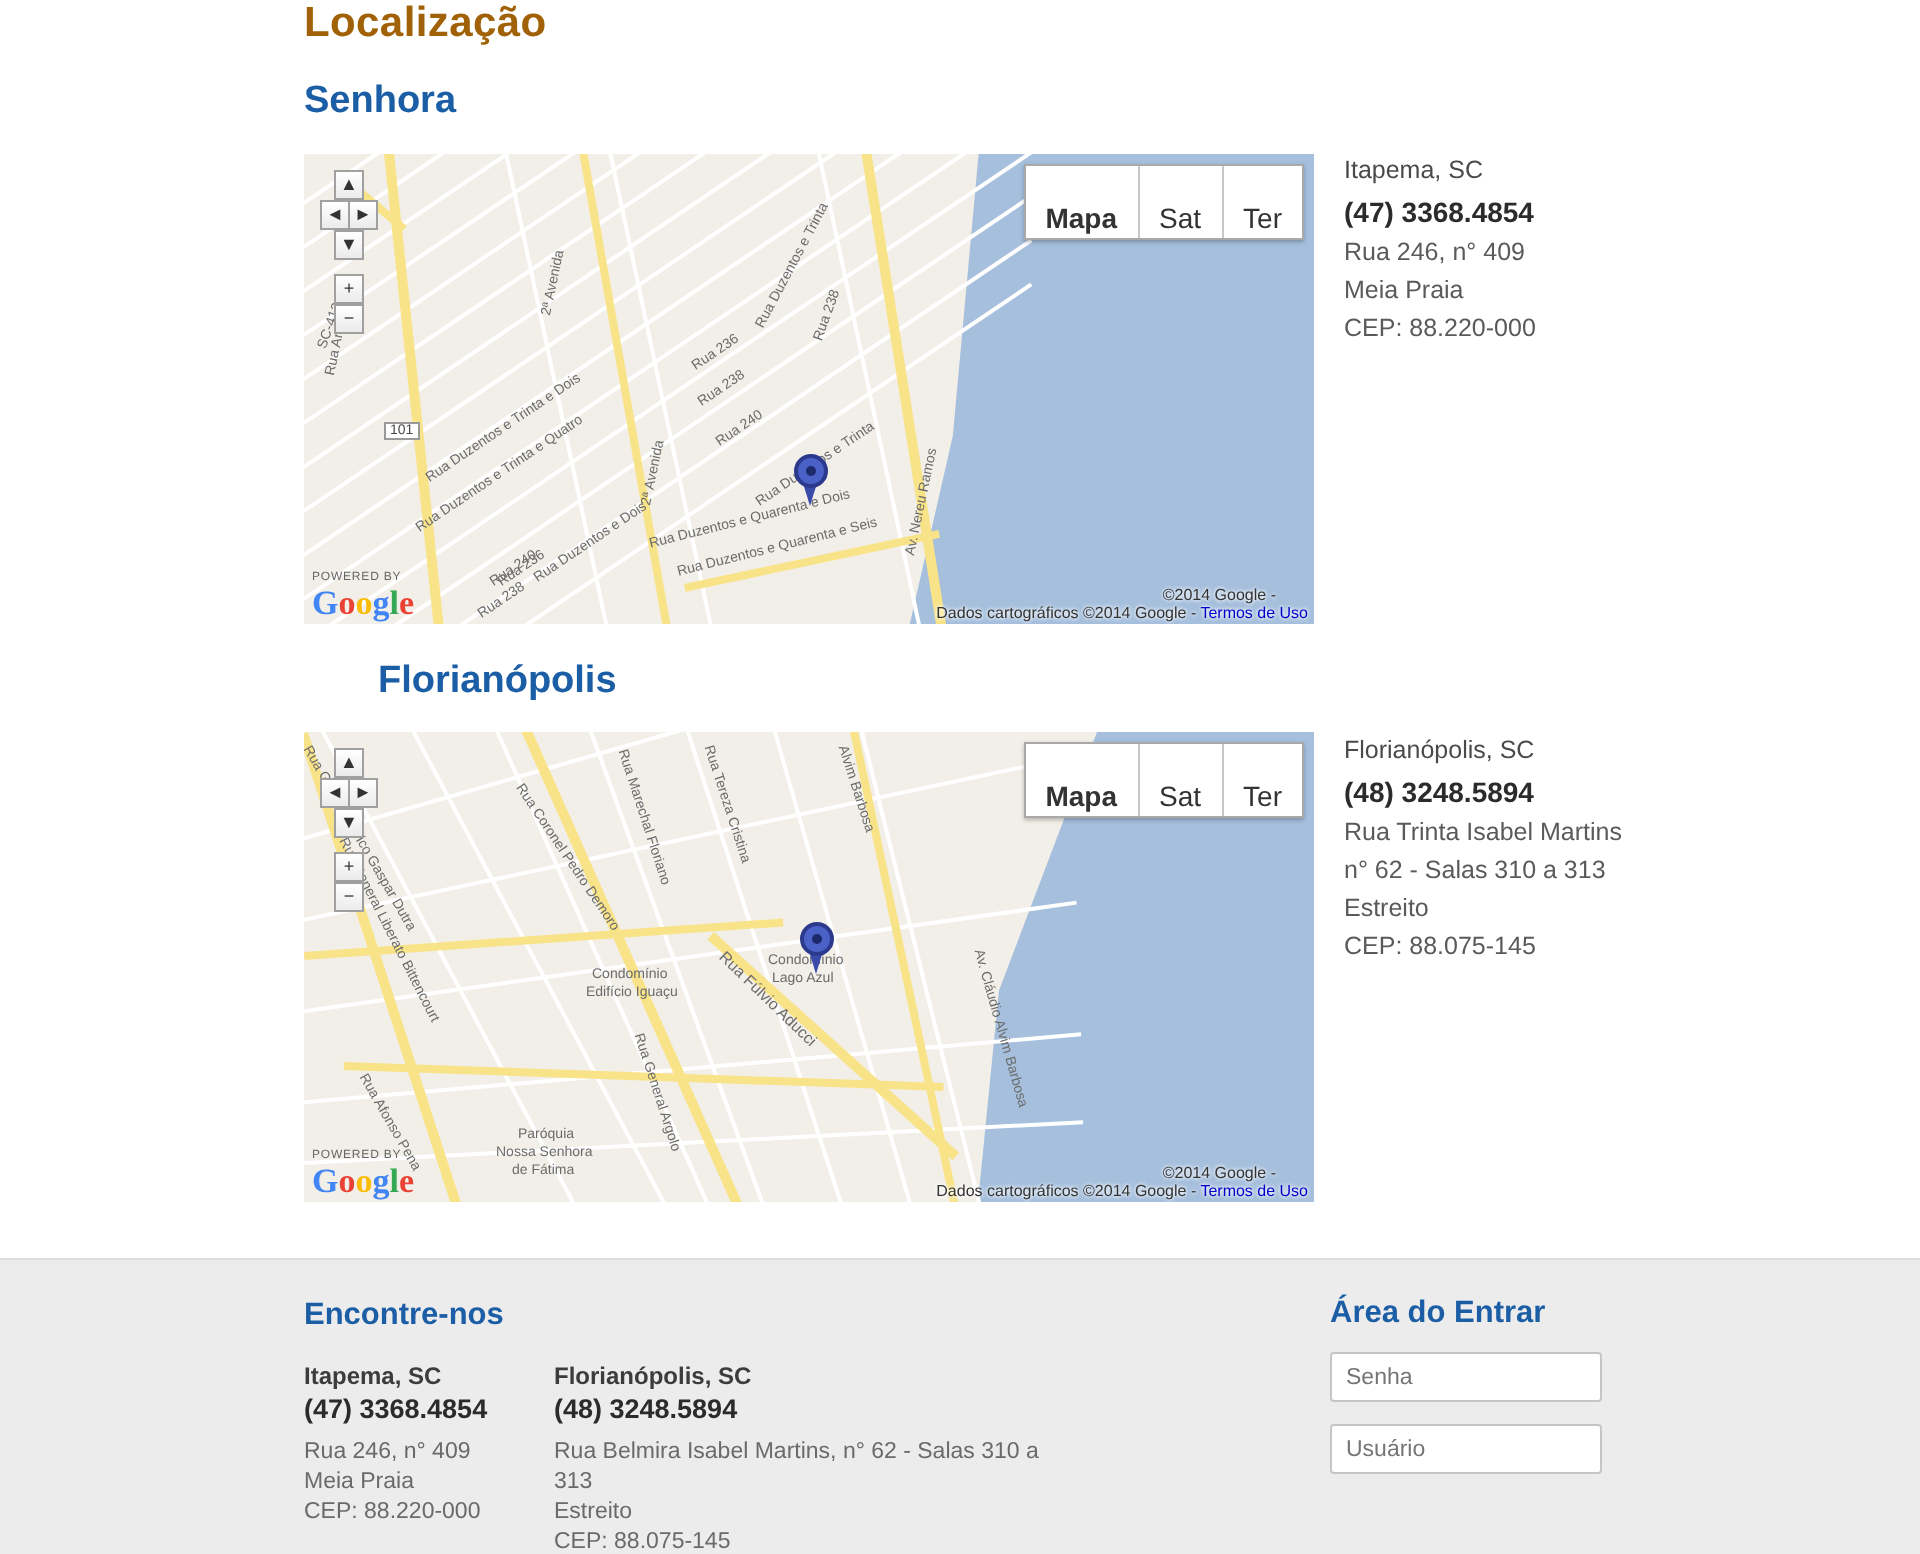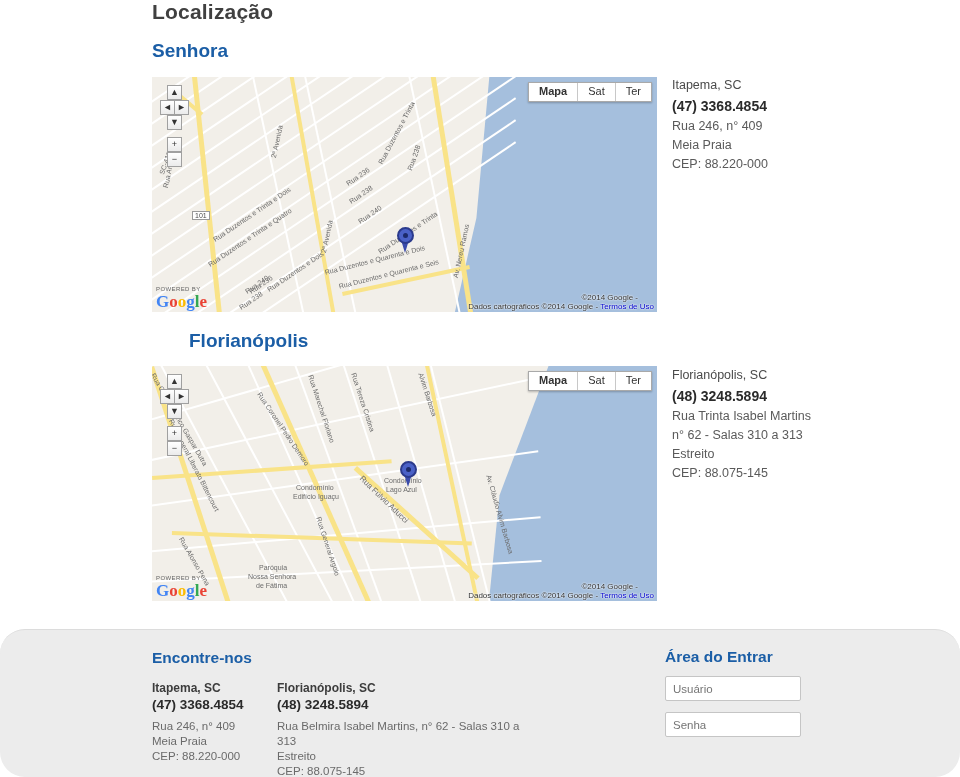--- a/index.html
+++ b/index.html
@@ -11,21 +11,21 @@
     overflow: hidden;
   }
   .page { position: relative; width: 960px; height: 777px; background: #fff; }
 
   h1.section-title {
     margin: 0;
     position: absolute;
     left: 152px; top: 0px;
     font-size: 21px;
     font-weight: bold;
-    color: #404040;
+    color: #a16207;
     letter-spacing: 0.2px;
   }
   h2.city-title {
     margin: 0;
     position: absolute;
     font-size: 19px;
     font-weight: bold;
     color: #1b5ea6;
   }
   #title-itapema { left: 152px; top: 40px; }
@@ -71,23 +71,23 @@
   .maptypes {
     position: absolute;
     right: 5px; top: 5px;
     display: flex;
     border: 1px solid #a9a9a9;
     background: #fff;
     box-shadow: 0 1px 2px rgba(0,0,0,.25);
     z-index: 20;
   }
   .maptypes div {
-    font-size: 11px;
+    font-size: 14px;
     color: #333;
-    padding: 2px 10px 3px 10px;
+    padding: 20px 10px 3px 10px;
     border-right: 1px solid #c8c8c8;
     line-height: 13px;
   }
   .maptypes div:last-child { border-right: 0; }
   .maptypes div.active { font-weight: bold; }
 
   
   .panzoom {
     position: absolute;
     left: 8px; top: 8px;
@@ -191,21 +191,20 @@
   #addr-itapema { left: 672px; top: 76px; width: 200px; }
   #addr-floripa { left: 672px; top: 366px; width: 210px; }
 
   
   .footer {
     position: absolute;
     left: 0; top: 629px;
     width: 960px; height: 148px;
     background: #ececec;
     border-top: 1px solid #dcdcdc;
-    border-radius: 25px;
   }
   .footer h3 {
     margin: 0;
     position: absolute;
     font-size: 15.5px;
     font-weight: bold;
     color: #1b5ea6;
   }
   #f-title-encontre { left: 152px; top: 19px; }
   #f-title-cliente  { left: 665px; top: 18px; }
@@ -447,18 +446,18 @@
       <div class="city">Florianópolis, SC</div>
       <div class="phone">(48) 3248.5894</div>
       <div class="lines">
         <div>Rua Belmira Isabel Martins, n° 62 - Salas 310 a 313</div>
         <div>Estreito</div>
         <div>CEP: 88.075-145</div>
       </div>
     </div>
 
     <div class="login">
+      <input type="password" placeholder="Senha" style="">
       <input type="text" placeholder="Usuário" style="">
-      <input type="password" placeholder="Senha" style="">
     </div>
   </div>
 
 </div>
 
 </body></html>

